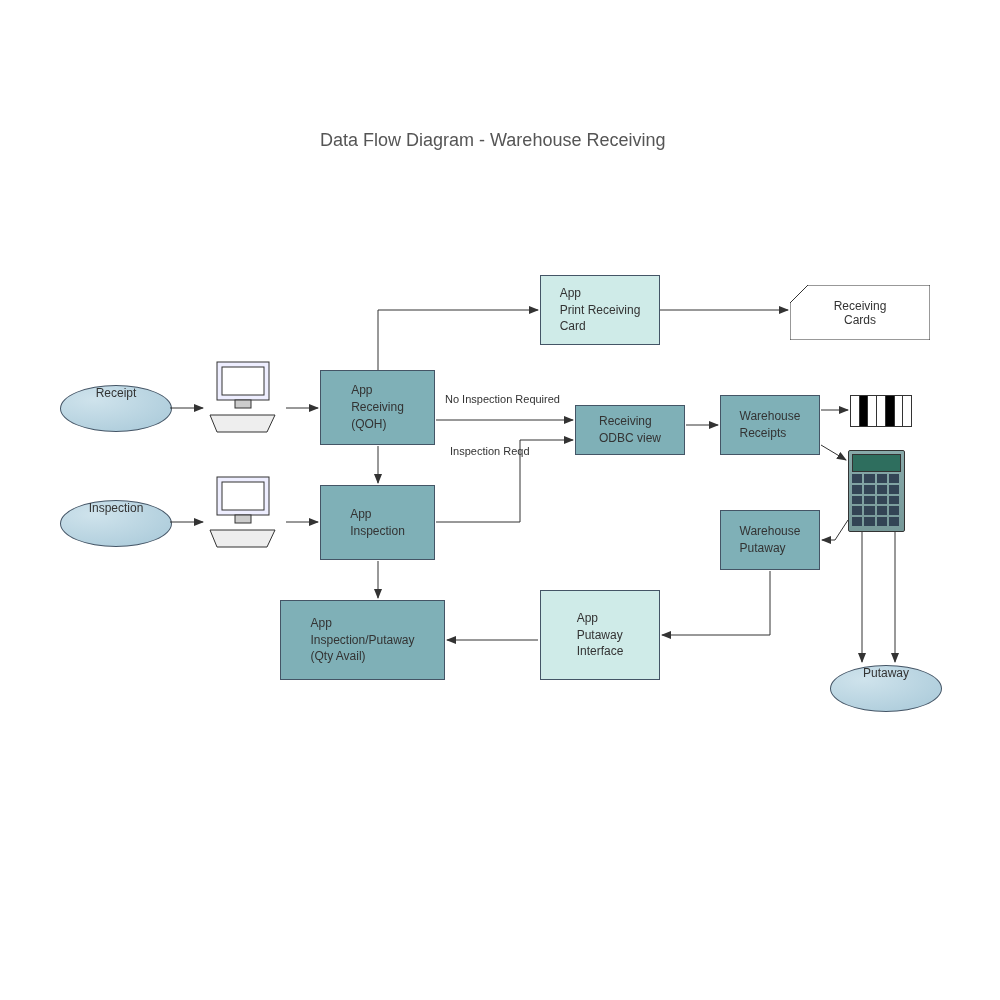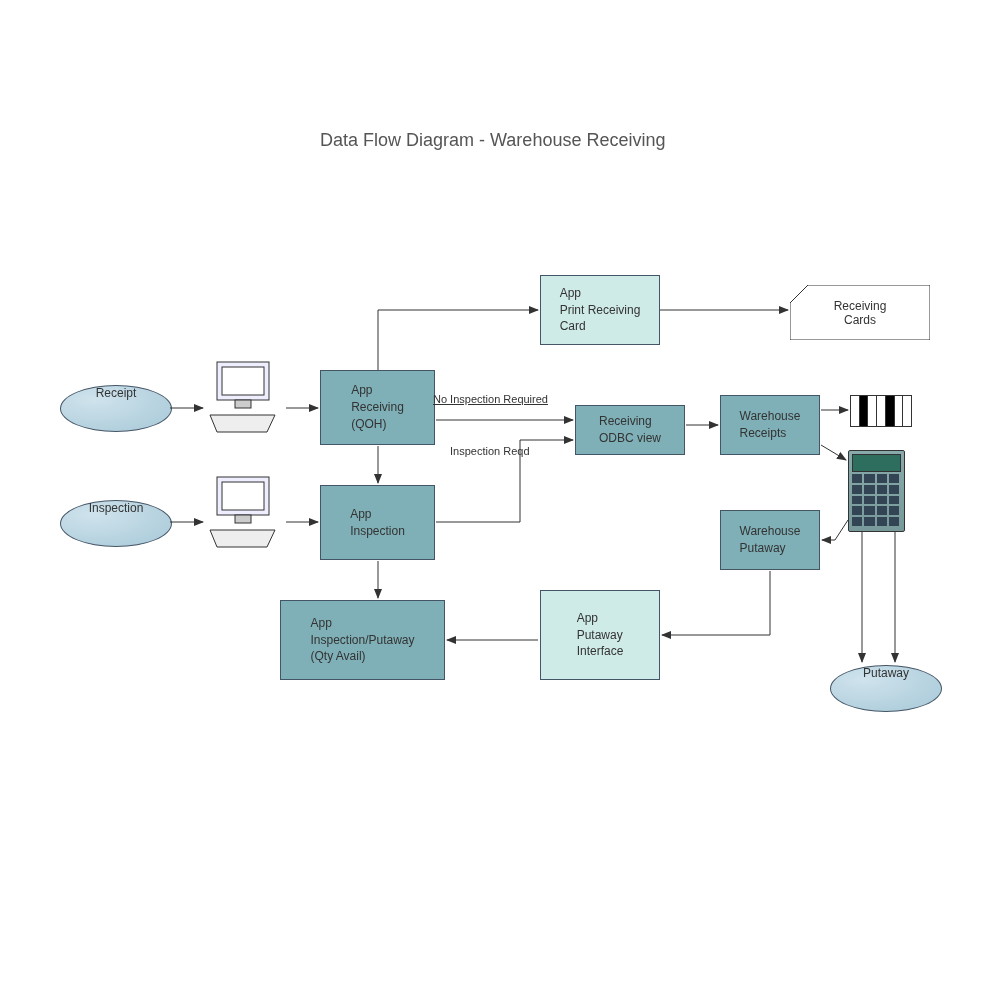--- a/index.html
+++ b/index.html
@@ -109,21 +109,21 @@
 </div>
 <div style="position:absolute;left:205px;top:475px;width:80px;height:75px;">
   <svg viewBox="0 0 80 75" style="width:80px;height:75px;">
     <rect x="12" y="2" width="52" height="38" fill="#eef" stroke="#333"></rect>
     <rect x="17" y="7" width="42" height="28" fill="#fff" stroke="#333"></rect>
     <rect x="30" y="40" width="16" height="8" fill="#ccc" stroke="#333"></rect>
     <polygon points="5,55 70,55 62,72 12,72" fill="#eee" stroke="#333"></polygon>
   </svg>
 </div>
 
-<div class="lbl" style="left:433px;top:393px;text-decoration:underline;">No Inspection Required</div>
+<div class="lbl" style="left:445px;top:393px;">No Inspection Required</div>
 <div class="lbl" style="left:450px;top:445px;">Inspection Reqd</div>
 
 <svg>
   <defs>
     <marker id="ah" markerWidth="10" markerHeight="8" refX="9" refY="4" orient="auto">
       <path d="M0,0 L10,4 L0,8 Z" fill="#333"></path>
     </marker>
   </defs>
 
   <line x1="170" y1="408" x2="203" y2="408" stroke="#333" marker-end="url(#ah)"></line>

